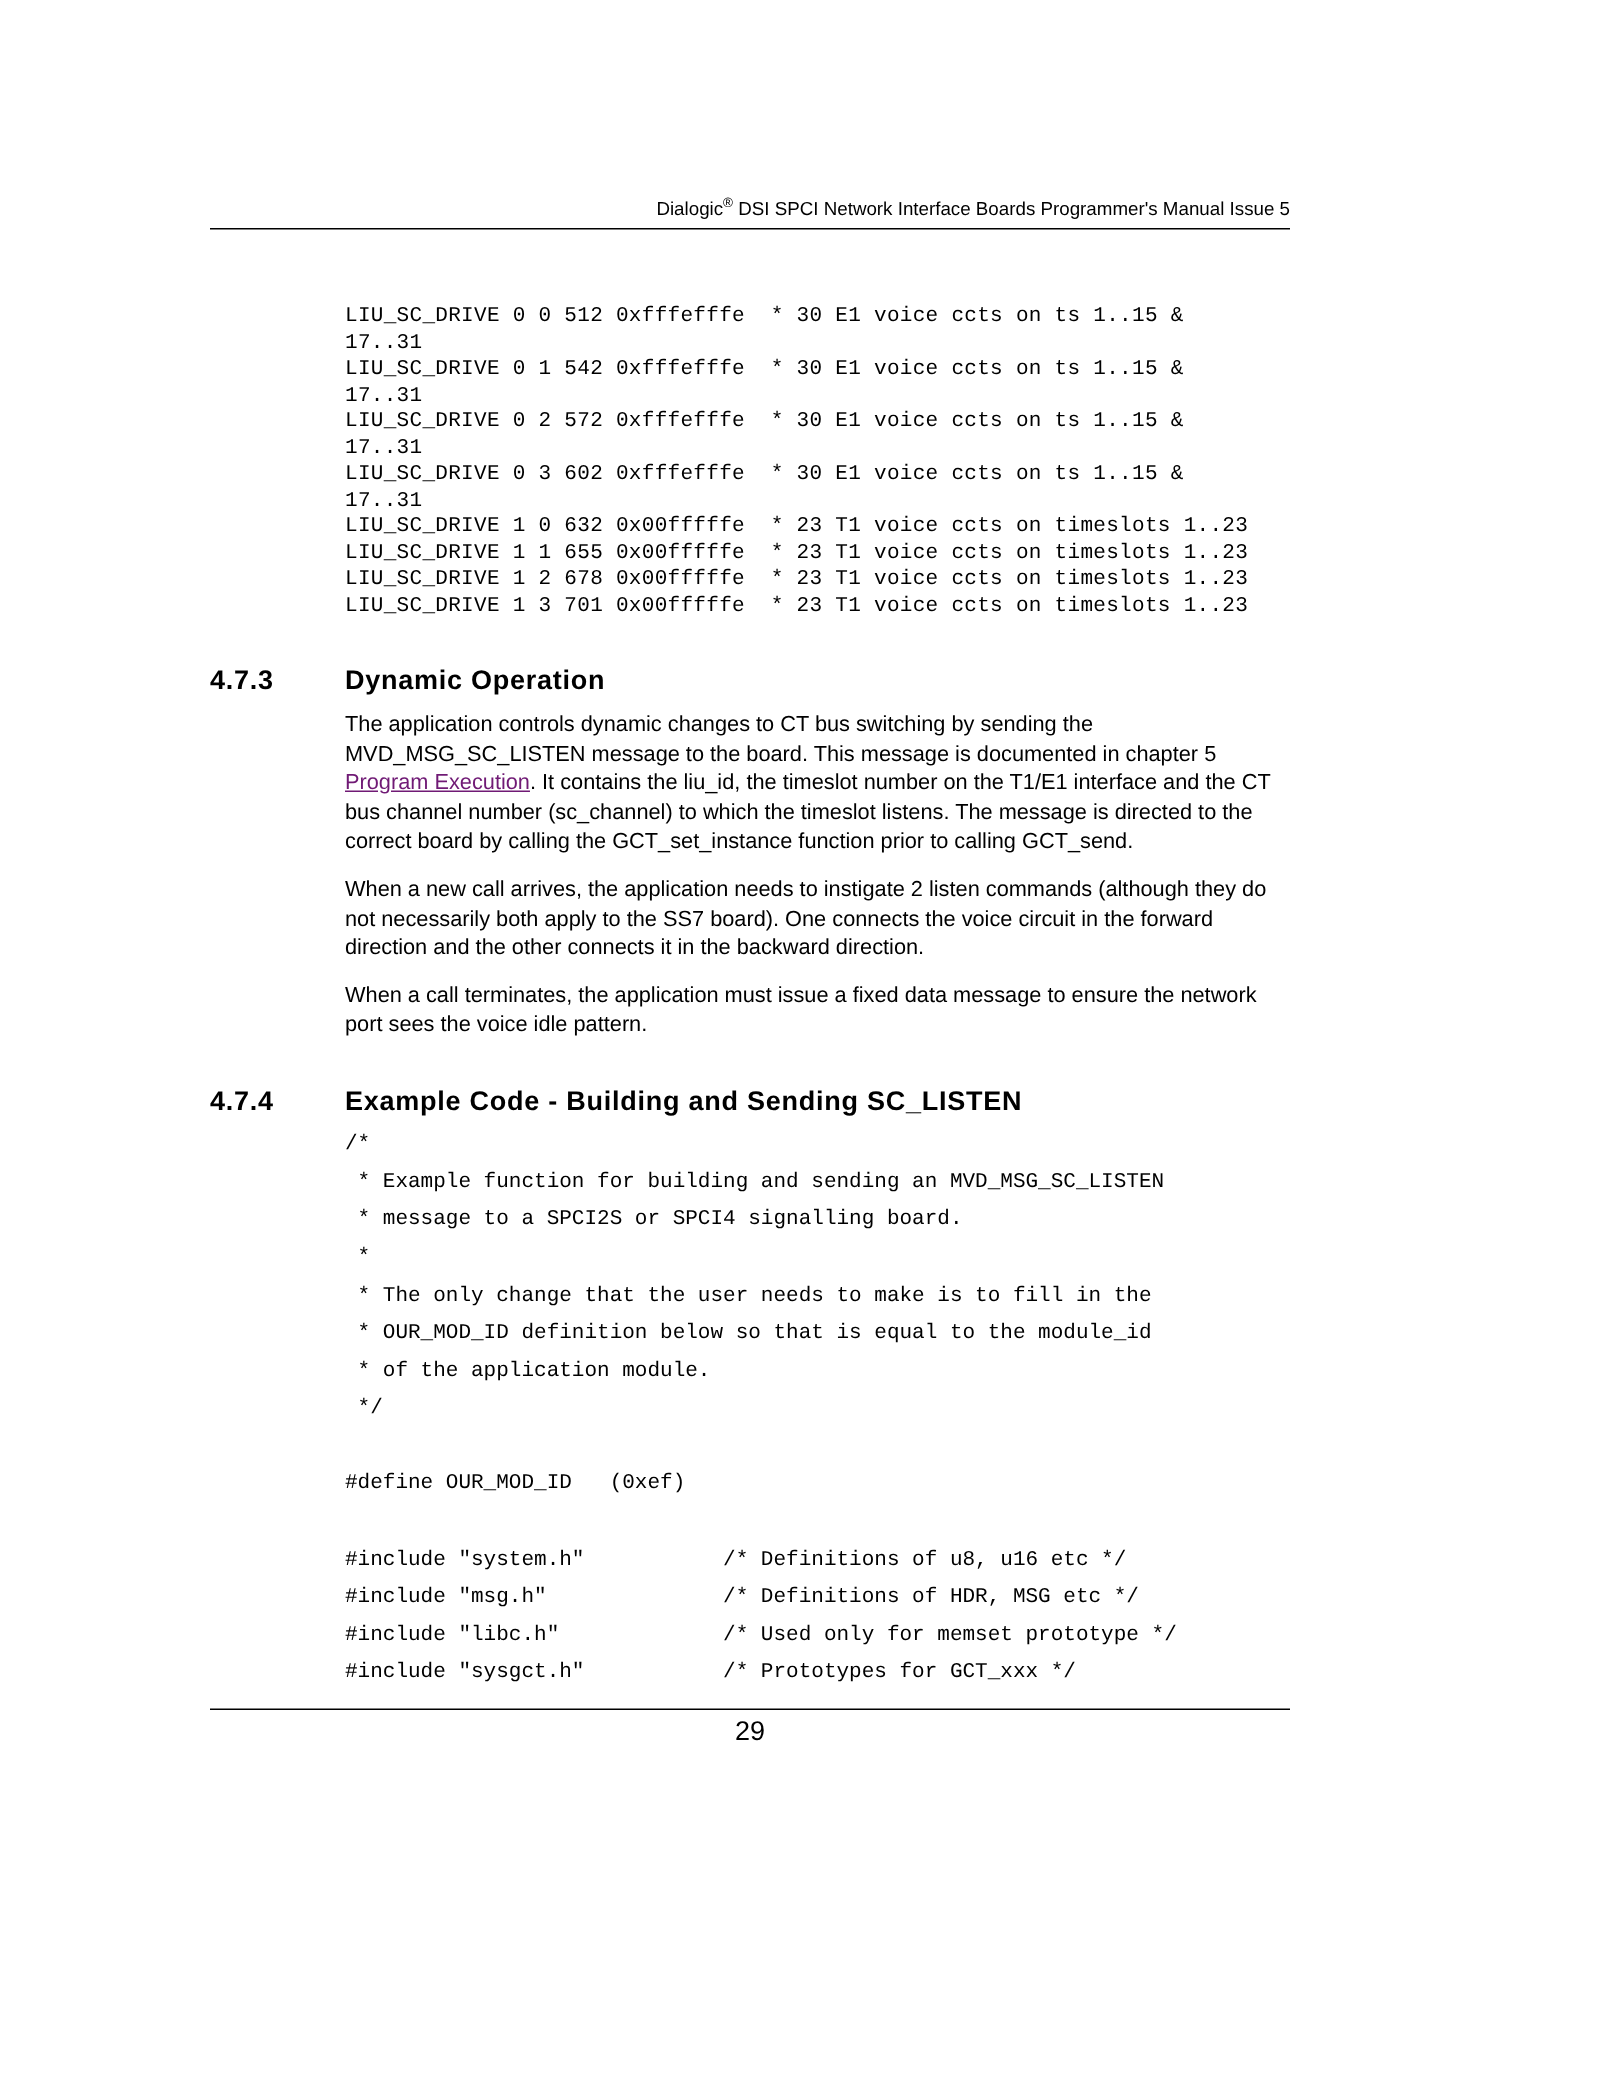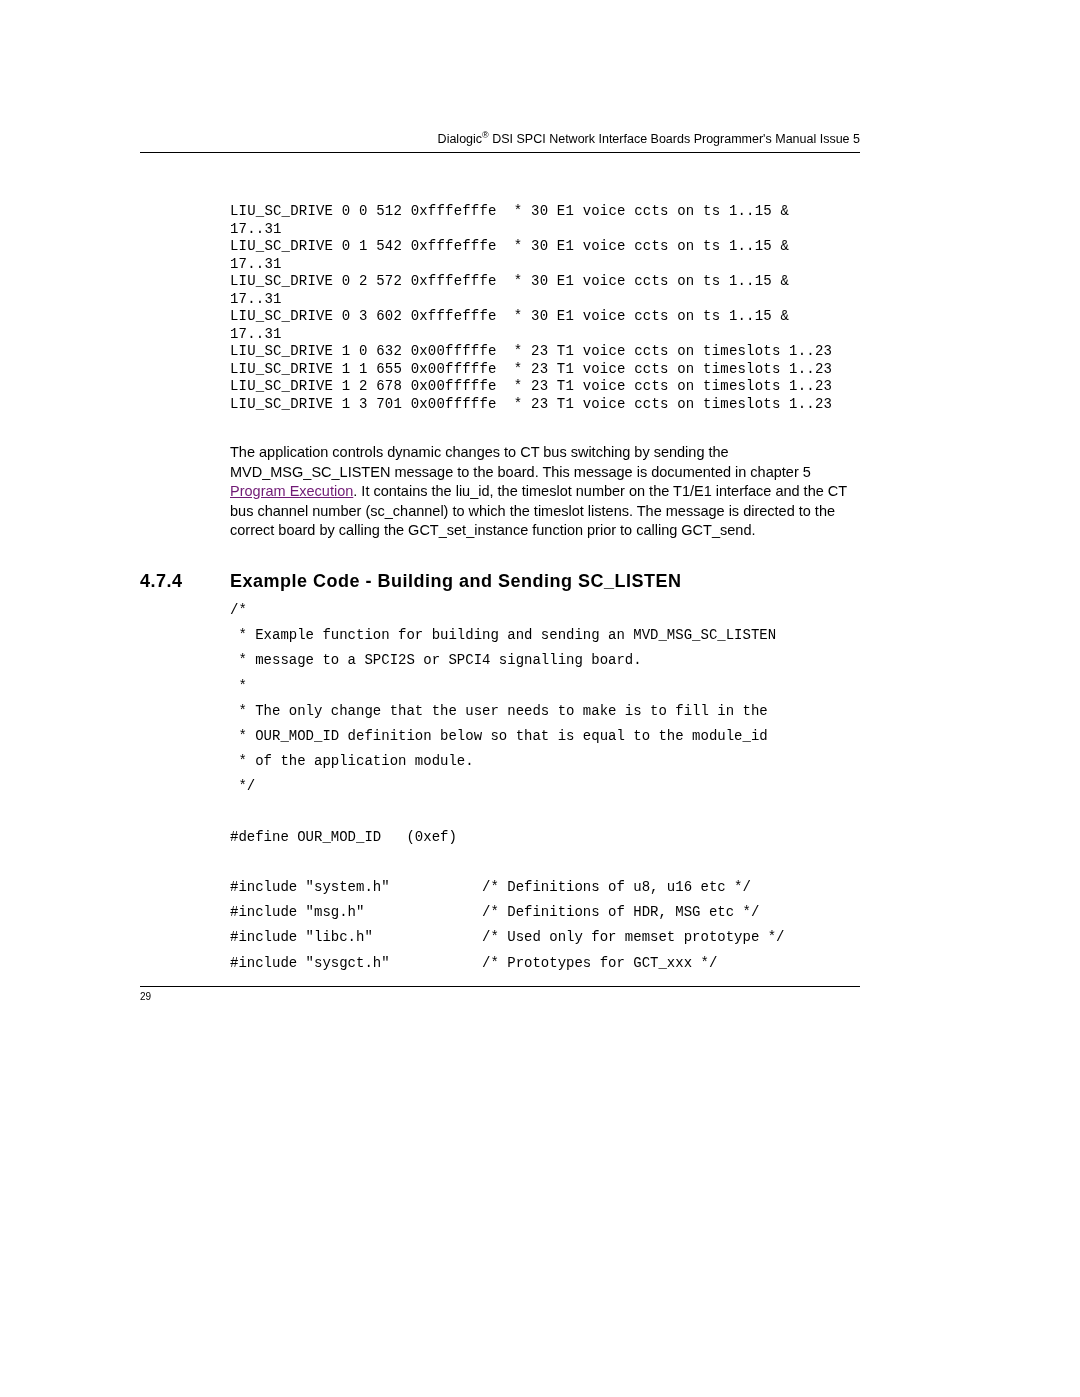--- a/index.html
+++ b/index.html
@@ -62,22 +62,22 @@
   .para {
     font-size: 14.5px;
     line-height: 1.35;
     margin: 10px 0 12px 0;
   }
   a.link {
     color: #701a75;
     text-decoration: underline;
   }
   .pagenum {
-    text-align: left;
-    font-size: 10px;
+    text-align: center;
+    font-size: 18px;
     margin-top: 2px;
   }
   pre.code2 {
     font-family: "Courier New", Courier, monospace;
     font-size: 14px;
     line-height: 1.8;
     white-space: pre;
     margin: 6px 0 0 0;
   }
 </style>
@@ -95,25 +95,31 @@
     <pre class="code">LIU_SC_DRIVE 0 0 512 0xfffefffe  * 30 E1 voice ccts on ts 1..15 &amp; 17..31
 LIU_SC_DRIVE 0 1 542 0xfffefffe  * 30 E1 voice ccts on ts 1..15 &amp; 17..31
 LIU_SC_DRIVE 0 2 572 0xfffefffe  * 30 E1 voice ccts on ts 1..15 &amp; 17..31
 LIU_SC_DRIVE 0 3 602 0xfffefffe  * 30 E1 voice ccts on ts 1..15 &amp; 17..31
 LIU_SC_DRIVE 1 0 632 0x00fffffe  * 23 T1 voice ccts on timeslots 1..23
 LIU_SC_DRIVE 1 1 655 0x00fffffe  * 23 T1 voice ccts on timeslots 1..23
 LIU_SC_DRIVE 1 2 678 0x00fffffe  * 23 T1 voice ccts on timeslots 1..23
 LIU_SC_DRIVE 1 3 701 0x00fffffe  * 23 T1 voice ccts on timeslots 1..23</pre>
   </div>
 
+  <div class="sec">
+    <div class="sec-num">4.7.3</div>
+    <div class="sec-title">Dynamic Operation</div>
+  </div>
 
   <div class="content-indent">
     <p class="para">
       <span>The application controls dynamic changes to CT bus switching by sending the MVD_MSG_SC_LISTEN message to the board. This message is documented in chapter 5 </span><a class="link">Program Execution</a><span>. It contains the liu_id, the timeslot number on the T1/E1 interface and the CT bus channel number (sc_channel) to which the timeslot listens. The message is directed to the correct board by calling the GCT_set_instance function prior to calling GCT_send.</span>
     </p>
+    <p class="para">When a new call arrives, the application needs to instigate 2 listen commands (although they do not necessarily both apply to the SS7 board). One connects the voice circuit in the forward direction and the other connects it in the backward direction.</p>
+    <p class="para">When a call terminates, the application must issue a fixed data message to ensure the network port sees the voice idle pattern.</p>
   </div>
 
   <div class="sec">
     <div class="sec-num">4.7.4</div>
     <div class="sec-title">Example Code - Building and Sending SC_LISTEN</div>
   </div>
 
   <div class="content-indent">
     <pre class="code2">/*
  * Example function for building and sending an MVD_MSG_SC_LISTEN

